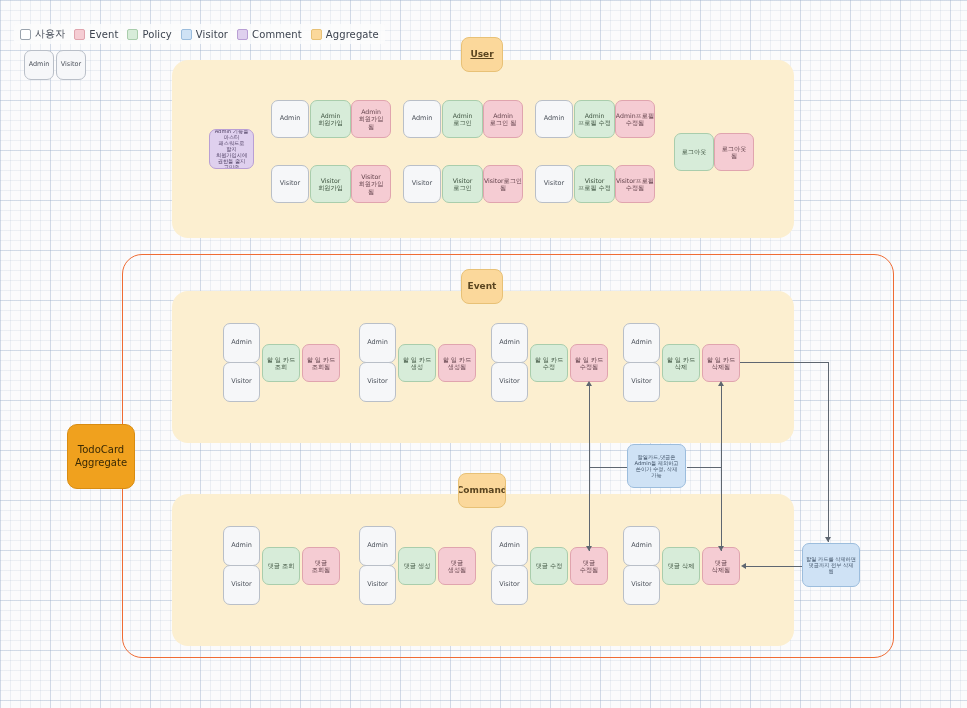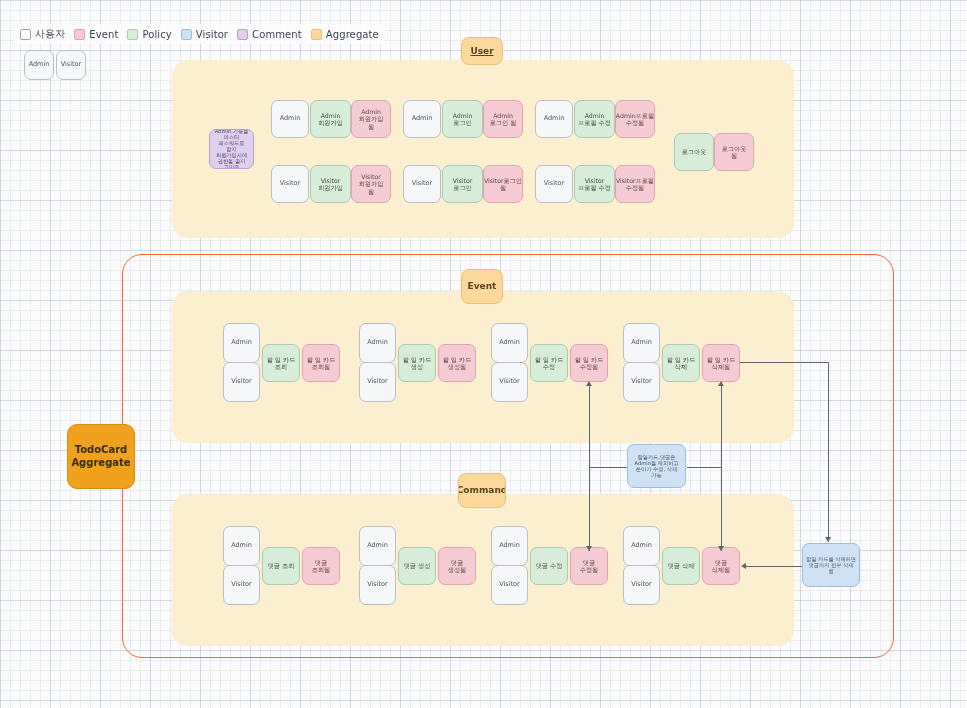--- a/index.html
+++ b/index.html
@@ -96,21 +96,21 @@
     background: #dfd0ee;
     border: 1px solid #b99fd4;
     color: #4b3c60;
     font-size: 5.2px;
   }
   .aggregate-big {
     background: #f0a11e;
     border: 1px solid #d98c10;
     color: #3a2a05;
     font-size: 10px;
-    font-weight: bold;
+    font-weight: normal;
     border-radius: 10px;
     line-height: 1.25;
   }
   .section-title {
     background: #fbd89b;
     border: 1px solid #e8c176;
     color: #5a4520;
     font-size: 9px;
     font-weight: bold;
     border-radius: 8px;
@@ -189,21 +189,21 @@
       <span class="legend-label">Aggregate</span>
     </div>
   </div>
 
   <div class="sticky actor" style="left:24px;top:50px;width:30px;height:30px;">Admin</div>
   <div class="sticky actor" style="left:56px;top:50px;width:30px;height:30px;">Visitor</div>
 
   <div class="boundary" style="left:122px;top:254px;width:772px;height:404px;"></div>
 
   <div class="band" style="left:172px;top:60px;width:622px;height:178px;"></div>
-  <div class="sticky section-title" style="left:461px;top:37px;width:42px;height:28px;text-decoration:underline;">User</div>
+  <div class="sticky section-title" style="left:461px;top:37px;width:42px;height:35px;text-decoration:underline;">User</div>
 
   <div class="sticky hotspot" style="left:209px;top:129px;width:45px;height:40px;">Admin 기능을 마스터 패스워드로 할지 회원가입시에 권한을 줄지 고민중</div>
 
   <div class="actor-pair" style="left:271px;top:100px;">
     <div class="sticky actor" style="width:38px;height:38px;">Admin</div>
     <div class="sticky actor" style="width:38px;height:38px;margin-top:27px;">Visitor</div>
   </div>
   <div class="sticky command" style="left:310px;top:100px;width:41px;height:38px;">Admin 회원가입</div>
   <div class="sticky event" style="left:351px;top:100px;width:40px;height:38px;">Admin 회원가입 됨</div>
   <div class="sticky command" style="left:310px;top:165px;width:41px;height:38px;">Visitor 회원가입</div>

